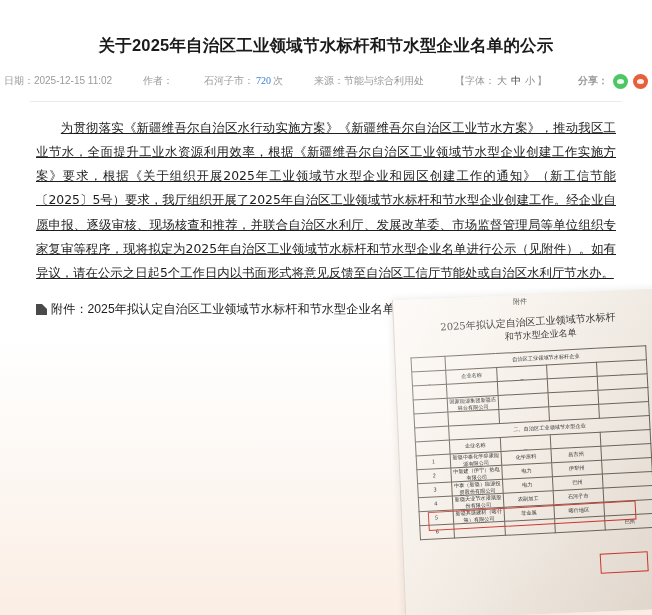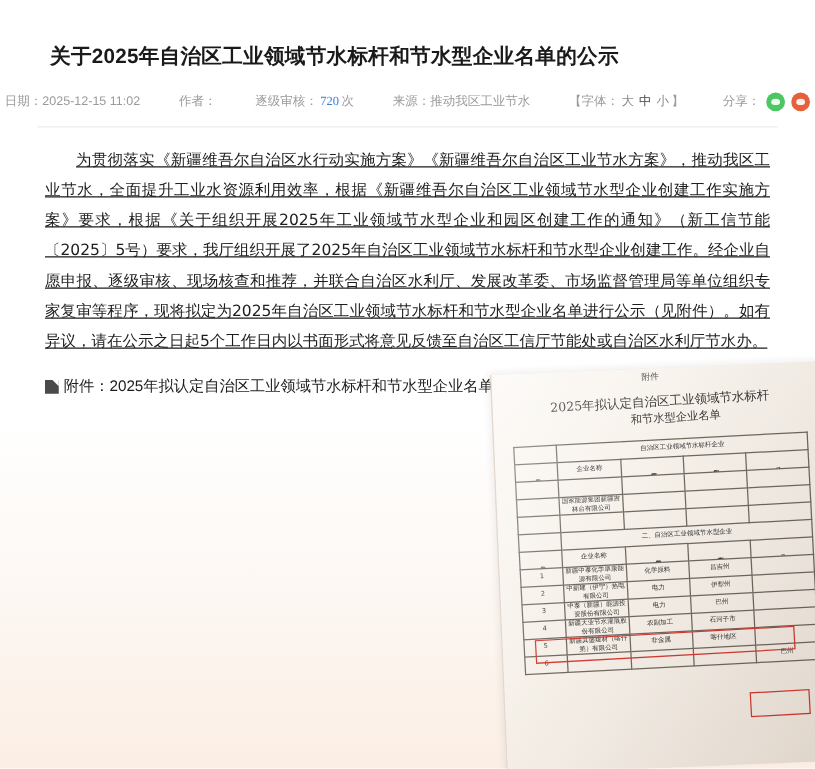--- a/index.html
+++ b/index.html
@@ -15,21 +15,21 @@
     position: relative;
   }
   .page {
     position: relative;
     width: 652px;
     height: 615px;
     background: linear-gradient(180deg, #ffffff 0%, #ffffff 55%, #fdf8f4 75%, #fbeee4 100%);
     overflow: hidden;
   }
   .title {
-    text-align: left;
+    text-align: center;
     font-size: 16.5px;
     font-weight: bold;
     color: #1a1a1a;
     letter-spacing: 0.2px;
     padding: 22px 40px 0 40px;
     line-height: 1.5;
   }
   .meta-bar {
     display: flex;
     align-items: center;
@@ -58,20 +58,21 @@
     color: #8a8a8a;
   }
   .font-group .fs.sel {
     color: #444;
   }
   .share-group {
     display: flex;
     align-items: center;
     gap: 5px;
     white-space: nowrap;
+    font-weight: bold;
   }
   .share-icon {
     width: 15px;
     height: 15px;
     border-radius: 50%;
     display: inline-block;
     position: relative;
   }
   .share-icon.wechat { background: #4cc764; }
   .share-icon.weibo  { background: #e6603a; }
@@ -229,22 +230,22 @@
 </head>
 <body>
 
 <div class="page">
 
   <h1 class="title">关于2025年自治区工业领域节水标杆和节水型企业名单的公示</h1>
 
   <div class="meta-bar">
     <span class="meta-item"><span>日期：</span><span>2025-12-15 11:02</span></span>
     <span class="meta-item"><span>作者：</span><span></span></span>
-    <span class="meta-item"><span>逐级审核：</span><span class="hits">720</span><span>次</span></span>
-    <span class="meta-item"><span>来源：</span><span>推动我区工业节水</span></span>
+    <span class="meta-item"><span>石河子市：</span><span class="hits">720</span><span>次</span></span>
+    <span class="meta-item"><span>来源：</span><span>节能与综合利用处</span></span>
     <span class="meta-item font-group"><span>【字体：</span><span class="fs">大</span><span class="fs sel">中</span><span class="fs">小</span><span>】</span></span>
     <span class="meta-item share-group">
       <span>分享：</span>
       <span class="share-icon wechat"></span>
       <span class="share-icon weibo"></span>
     </span>
   </div>
 
   <div class="divider"></div>
 

